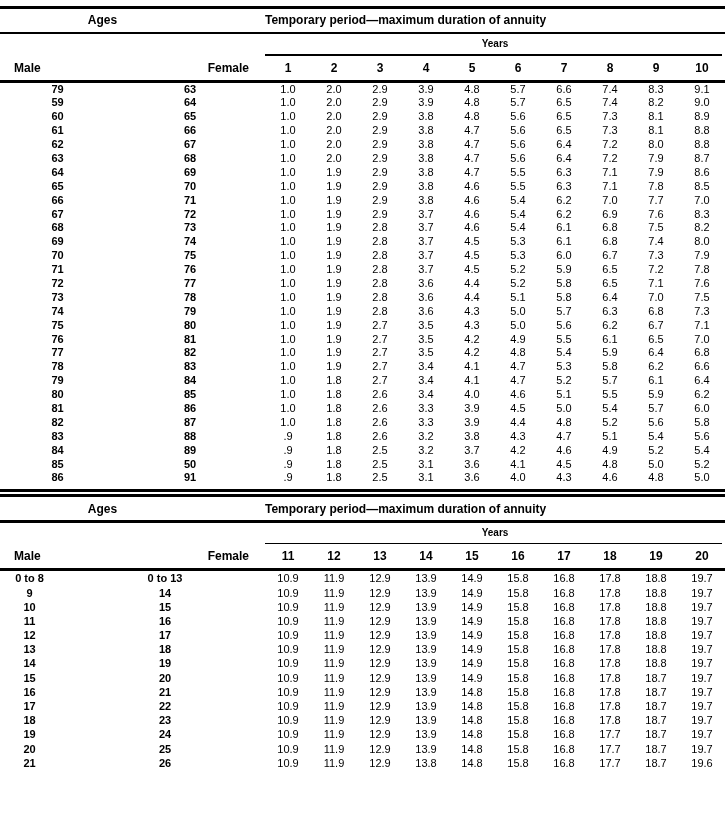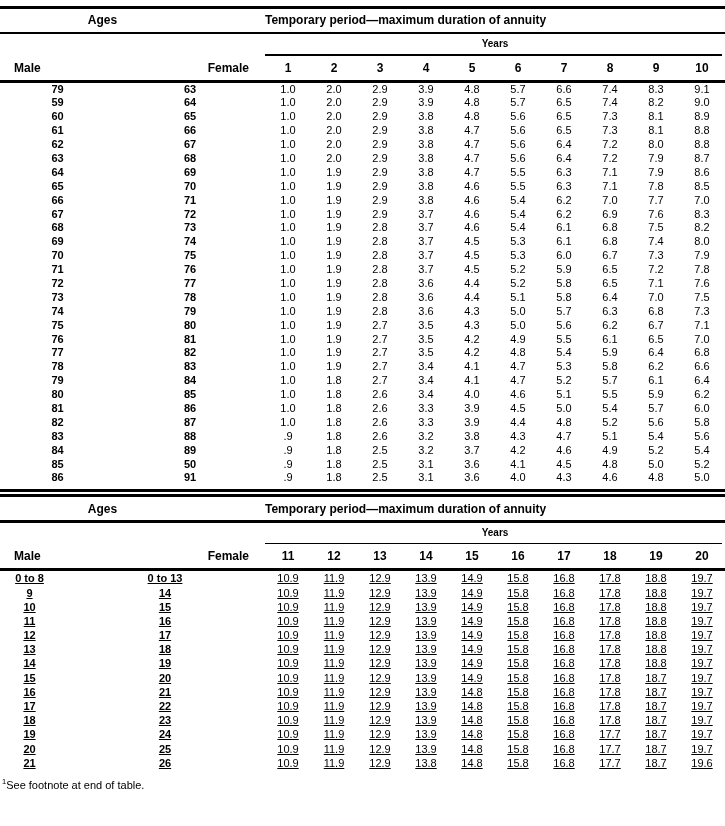--- a/index.html
+++ b/index.html
@@ -21,21 +21,21 @@
   .years-row { height:20px; line-height:20px; padding-left:265px; width:725px; text-align:center; font-size:10px; font-weight:bold; }
   .years-underline { margin-left:265px; width:457px; height:1.5px; background:#000; }
   .grid { display:grid; grid-template-columns:115px 150px repeat(10,46px); width:725px; }
   .hdr2 { height:24px; align-items:center; font-size:12px; font-weight:bold; display:grid; grid-template-columns:115px 150px repeat(10,46px); }
   .hdr2 > div { align-self:center; }
   .male-hdr { text-align:left; padding-left:14px; }
   .female-hdr { text-align:right; padding-right:16px; }
   .yh { text-align:center; }
   .data-row { }
   .rows .data-row { height:13.9px; line-height:13.9px; font-size:11px; }
-  .t2 .rows .data-row { height:14.2px; line-height:14.2px;text-decoration:underline; }
+  .t2 .rows .data-row { height:14.2px; line-height:14.2px; }
   .cell { text-align:center; white-space:nowrap; }
   .cell.age { font-weight:bold; }
   .t2 .cell.male { padding-right:56px; }
   .t2 .cell.female { padding-right:50px; }
   .gap-before-double { height:4px; }
   .footnote { margin-top:7px; padding-left:2px; font-size:11px; }
   .footnote sup { font-size:7.5px; }
 </style>
 </head>
 <body>
@@ -697,15 +697,14 @@
           <div class="cell val">14.8</div>
           <div class="cell val">15.8</div>
           <div class="cell val">16.8</div>
           <div class="cell val">17.7</div>
           <div class="cell val">18.7</div>
           <div class="cell val">19.6</div>
         </div>
       </div>
   </div>
 
-  <div class="footnote"><sup>1</sup><span>See footnote at end of table.</span></div>
 
 </div>
 
 </body></html>

